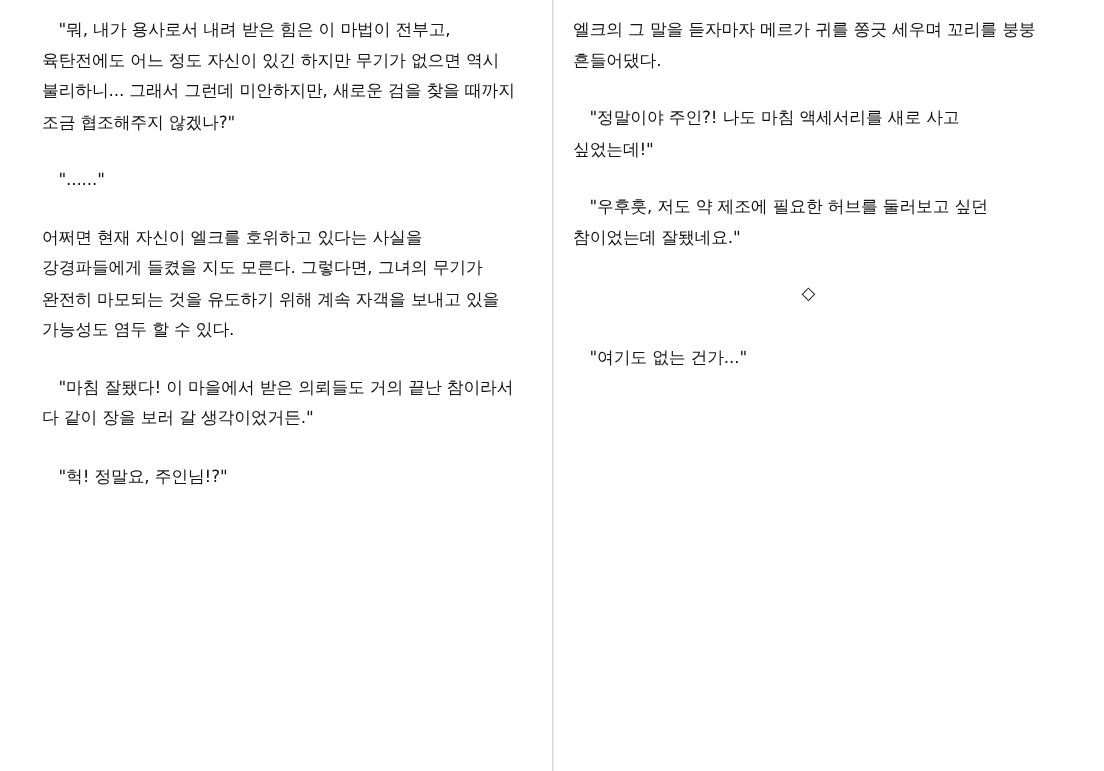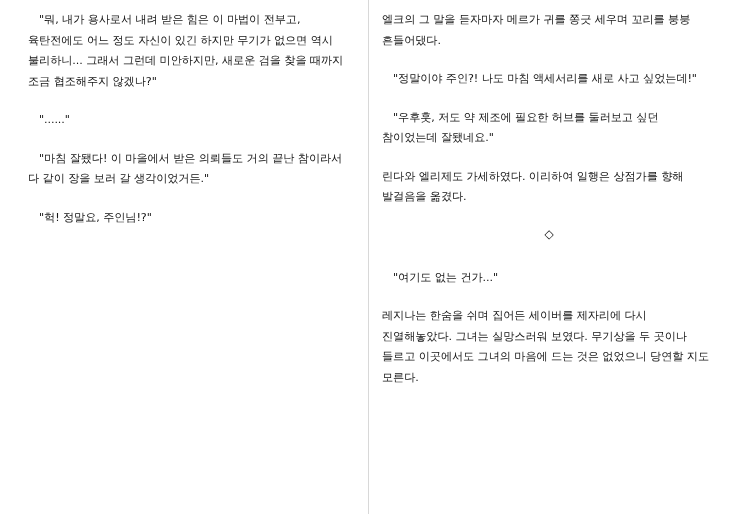--- a/index.html
+++ b/index.html
@@ -34,21 +34,21 @@
     width: 368px;
     box-sizing: border-box;
     padding: 10px 26px 10px 26px;
   }
   .column.left {
     padding-left: 28px;
     padding-right: 20px;
   }
   .column.right {
     padding-left: 14px;
-    padding-right: 20px;
+    padding-right: 40px;
   }
   .para {
     font-size: 11.2px;
     line-height: 20.5px;
     letter-spacing: -0.1px;
     margin: 0 0 18px 0;
     text-align: left;
     word-break: keep-all;
     color: #141414;
   }
@@ -66,27 +66,26 @@
 </head>
 <body>
 
 <div class="page">
 
   <div class="divider"></div>
 
   <div class="column left">
     <p class="para quiet">"뭐, 내가 용사로서 내려 받은 힘은 이 마법이 전부고, 육탄전에도 어느 정도 자신이 있긴 하지만 무기가 없으면 역시 불리하니... 그래서 그런데 미안하지만, 새로운 검을 찾을 때까지 조금 협조해주지 않겠나?"</p>
     <p class="para quiet">"......"</p>
+    <p class="para">어쩌면 현재 자신이 엘크를 호위하고 있다는 사실을 강경파들에게 들켰을 지도 모른다. 그렇다면, 그녀의 무기가 완전히 마모되는 것을 유도하기 위해 계속 자객을 보내고 있을 가능성도 염두 할 수 있다.</p>
     <p class="para quiet">"마침 잘됐다! 이 마을에서 받은 의뢰들도 거의 끝난 참이라서 다 같이 장을 보러 갈 생각이었거든."</p>
     <p class="para quiet">"헉! 정말요, 주인님!?"</p>
   </div>
 
   <div class="column right">
     <p class="para">엘크의 그 말을 듣자마자 메르가 귀를 쫑긋 세우며 꼬리를 붕붕 흔들어댔다.</p>
     <p class="para quiet">"정말이야 주인?! 나도 마침 액세서리를 새로 사고 싶었는데!"</p>
     <p class="para quiet">"우후훗, 저도 약 제조에 필요한 허브를 둘러보고 싶던 참이었는데 잘됐네요."</p>
-    <p class="para">린다와 엘리제도 가세하였다. 이리하여 일행은 상점가를 향해 발걸음을 옮겼다.</p>
     <div class="scene-break">◇</div>
     <p class="para quiet">"여기도 없는 건가..."</p>
-    <p class="para">레지나는 한숨을 쉬며 집어든 세이버를 제자리에 다시 진열해놓았다. 그녀는 실망스러워 보였다. 무기상을 두 곳이나 들르고 이곳에서도 그녀의 마음에 드는 것은 없었으니 당연할 지도 모른다.</p>
   </div>
 
 </div>
 
 </body></html>

